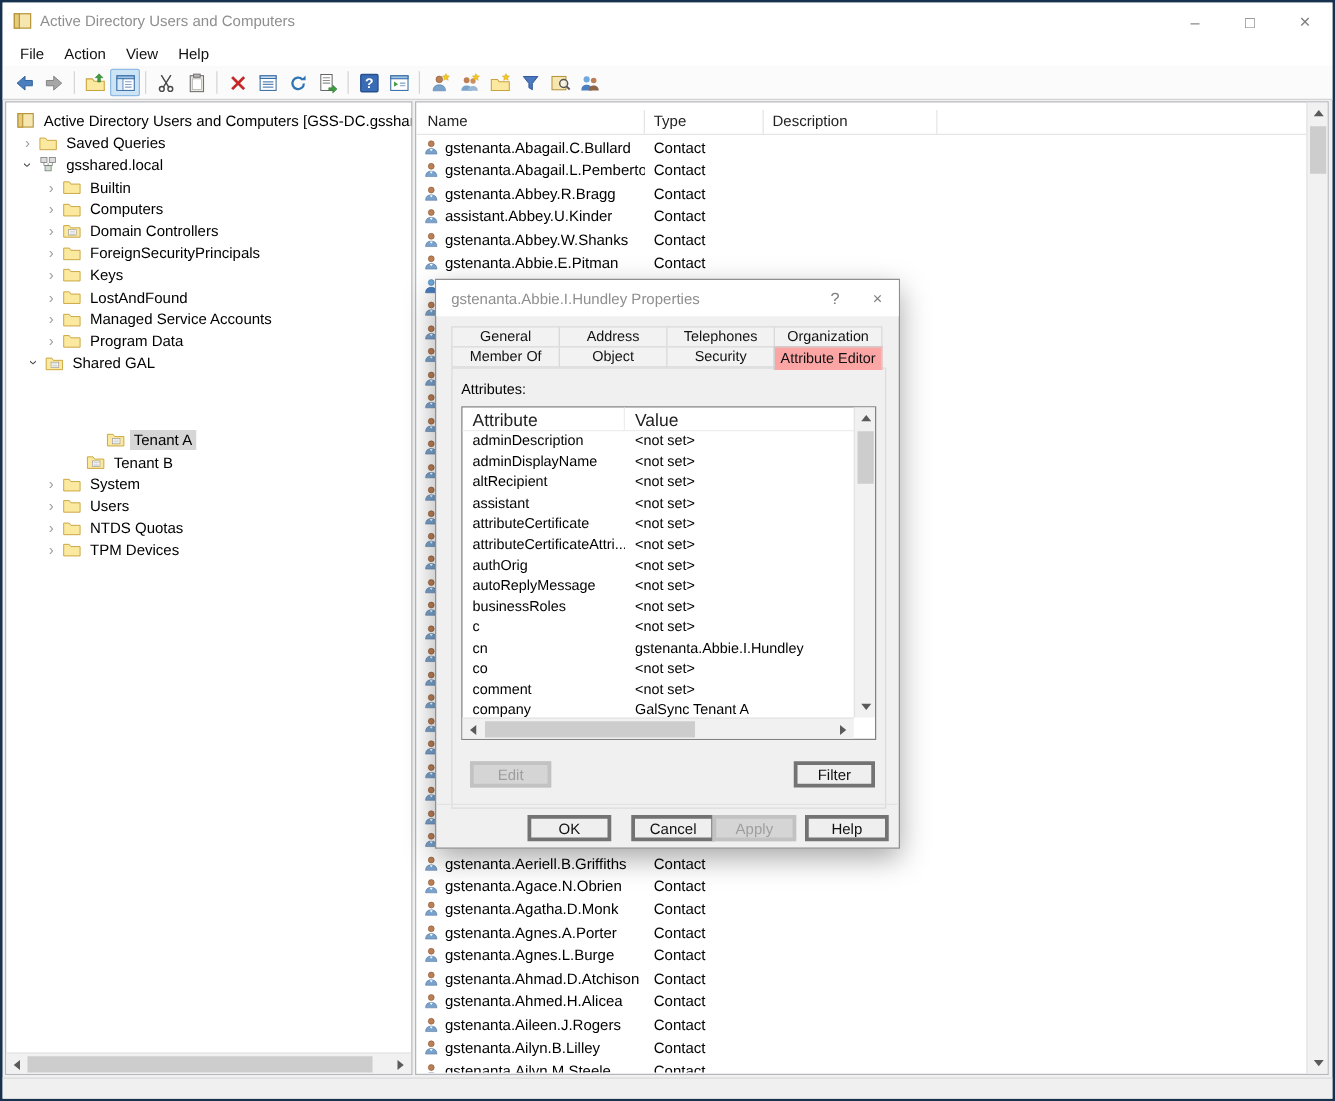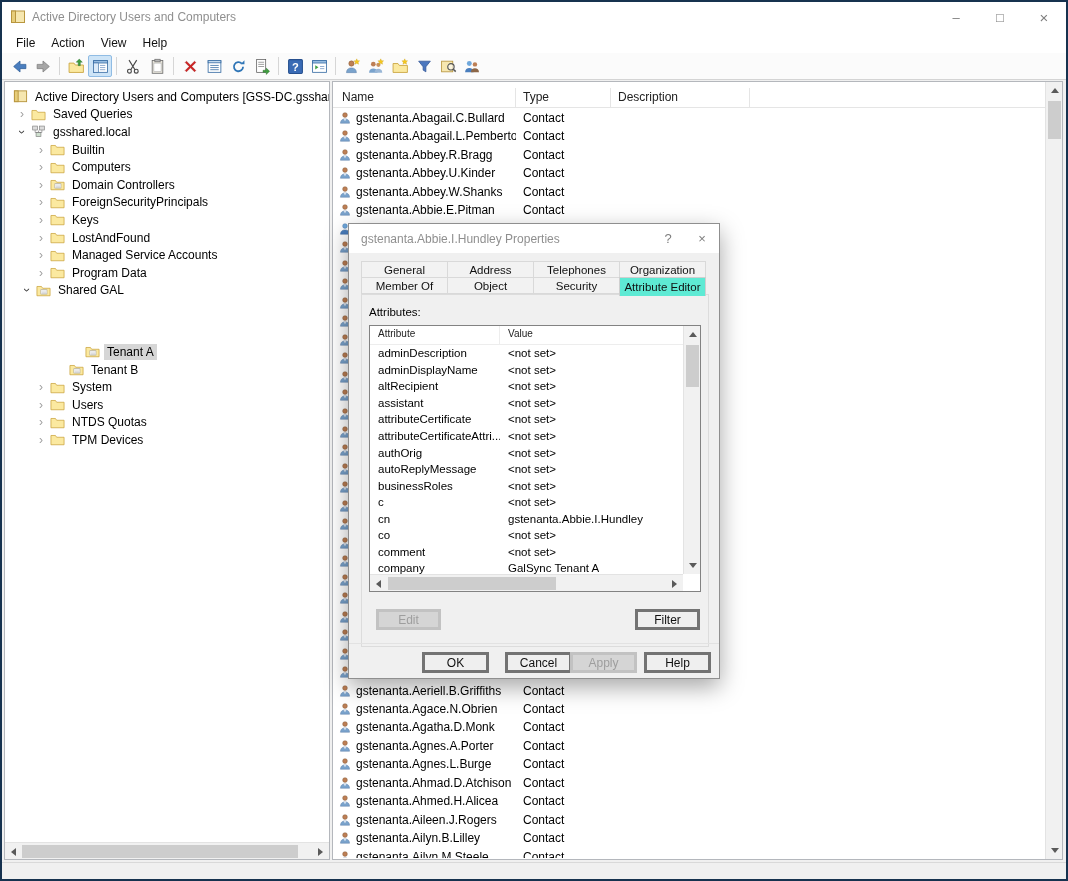--- a/index.html
+++ b/index.html
@@ -82,26 +82,26 @@
   
   .dialog{position:absolute;left:346px;top:221px;width:372px;height:456px;background:#f0f0f0;
     border:1px solid #8f8f8f;box-shadow:0 8px 22px rgba(0,0,0,0.35);z-index:20;}
   .dlg-title{position:absolute;left:0;top:0;right:0;height:29px;background:#fff;display:flex;align-items:center;}
   .dlg-title .txt{margin-left:12px;color:#8f8f8f;flex:1;white-space:nowrap;overflow:hidden;}
   .dlg-cap{width:34px;height:29px;display:flex;align-items:center;justify-content:center;color:#7e7e7e;font-size:13px;}
   .tabs{position:absolute;left:12px;top:37px;width:348px;}
   .tabrow{display:flex;}
   .tab{width:87px;height:17px;background:#f2f2f2;border:1px solid #d9d9d9;margin-right:-1px;
     display:flex;align-items:center;justify-content:center;font-size:11.5px;color:#111;}
-  .tab.active{background:#5eead4;border-color:#cfcfcf;border-bottom:none;height:19px;margin-top:-2px;position:relative;z-index:2;}
+  .tab.active{background:#fca5a5;border-color:#cfcfcf;border-bottom:none;height:19px;margin-top:-2px;position:relative;z-index:2;}
   .tabrow.r2 .tab{margin-top:-1px;}
   .tabpage{position:absolute;left:12px;top:70px;width:348px;height:353px;border:1px solid #dcdcdc;background:transparent;}
   .attr-label{position:absolute;left:20px;top:82px;font-size:11.5px;}
   .attr-box{position:absolute;left:20px;top:101px;width:332px;height:267px;background:#fff;border:1px solid #828282;}
-  .attr-header{position:absolute;left:0;top:0;right:17px;height:19px;display:flex;border-bottom:1px solid #ededed;font-size:10px;color:#222;}
+  .attr-header{position:absolute;left:0;top:0;right:17px;height:19px;display:flex;border-bottom:1px solid #ededed;font-size:14px;color:#222;}
   .ahcell{padding:2px 0 0 8px;border-right:1px solid #ededed;}
   .ahcell.a1{width:130px;}
   .ahcell.a2{flex:1;border-right:none;padding-left:8px;}
   .attr-rows{position:absolute;left:0;top:19px;right:17px;bottom:17px;overflow:hidden;font-size:11.5px;}
   .arow{height:16.55px;display:flex;align-items:center;white-space:nowrap;}
   .aname{width:122px;margin-left:8px;overflow:hidden;flex:0 0 auto;}
   .avalue{margin-left:8px;overflow:hidden;}
   .attr-vscroll{position:absolute;right:0;top:0;bottom:17px;width:17px;background:#f1f1f1;border-left:1px solid #e3e3e3;}
   .attr-vscroll .thumb{position:absolute;left:2px;top:19px;width:13px;height:42px;background:#cdcdcd;}
   .attr-hscroll{position:absolute;left:0;right:17px;bottom:0;height:17px;background:#f1f1f1;border-top:1px solid #e3e3e3;}
@@ -497,21 +497,21 @@
           <span class="ltype">Contact</span>
         </div>
         <div class="lrow">
           <span class="cicon">
             <svg viewBox="0 0 16 16">
               <circle cx="8" cy="4.6" r="2.7" fill="#bd7f55" stroke="#7d4f2a" stroke-width="0.5"></circle>
               <path d="M2.8 14 c0-3.4 2.3-5 5.2-5 s5.2 1.6 5.2 5 z" fill="#7aa3cc" stroke="#4e73a0" stroke-width="0.5"></path>
               <path d="M6.6 9.4 L8 11.4 L9.4 9.4" fill="#ffffff"></path>
             </svg>
           </span>
-          <span class="lname">gstenanta.Abbey.U.Kinder</span>
+          <span class="lname">assistant.Abbey.U.Kinder</span>
           <span class="ltype">Contact</span>
         </div>
         <div class="lrow">
           <span class="cicon">
             <svg viewBox="0 0 16 16">
               <circle cx="8" cy="4.6" r="2.7" fill="#bd7f55" stroke="#7d4f2a" stroke-width="0.5"></circle>
               <path d="M2.8 14 c0-3.4 2.3-5 5.2-5 s5.2 1.6 5.2 5 z" fill="#7aa3cc" stroke="#4e73a0" stroke-width="0.5"></path>
               <path d="M6.6 9.4 L8 11.4 L9.4 9.4" fill="#ffffff"></path>
             </svg>
           </span>

